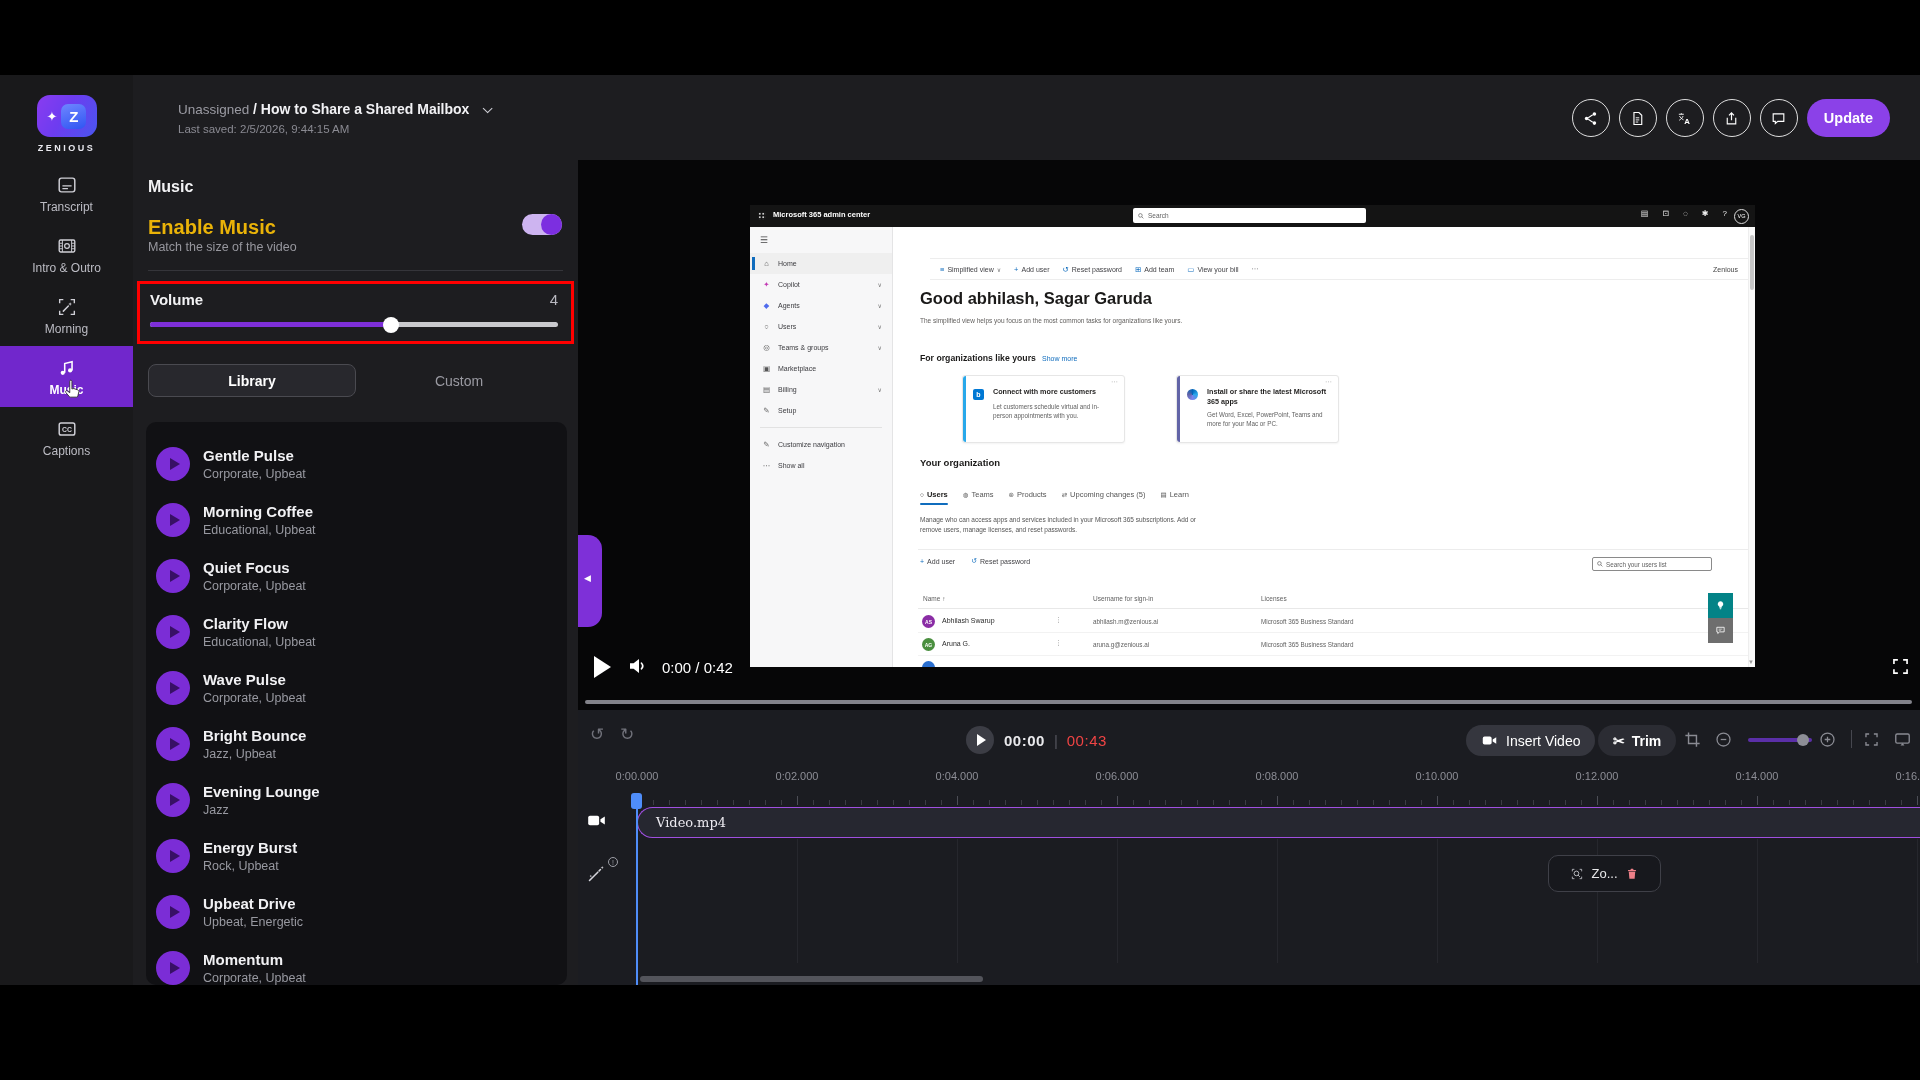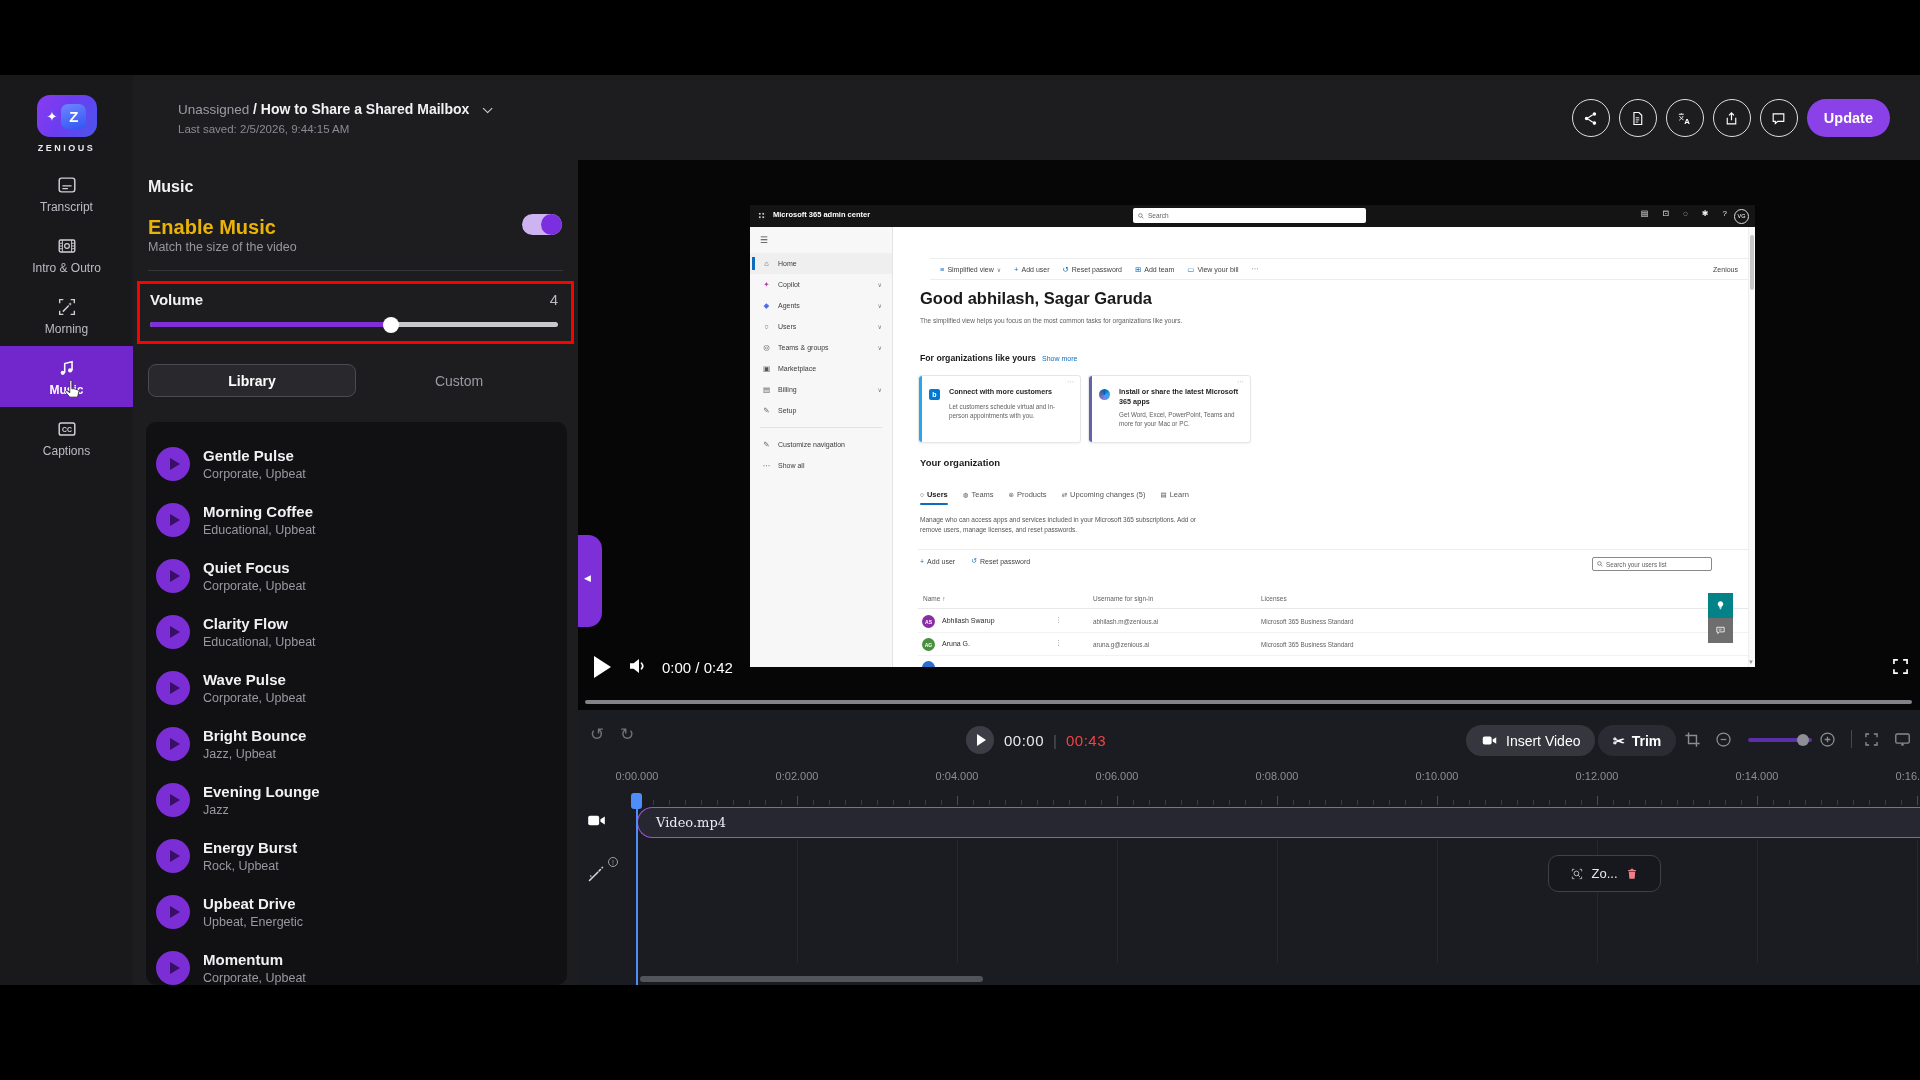--- a/index.html
+++ b/index.html
@@ -107,21 +107,21 @@
     border-bottom:1px solid #ededed; display:flex; align-items:center; gap:13px; padding:0 10px; font-size:7px; color:#3f3f43; }
   .m-tool-item { display:flex; align-items:center; gap:3px; cursor:pointer; white-space:nowrap; }
   .m-tool-item .ti { color:#0f6cbd; font-size:7.5px; }
   .m-brand { margin-left:auto; color:#444; }
   .m-h1 { position:absolute; left:170px; top:84px; font-size:16.5px; font-weight:bold; color:#1b1a19; }
   .m-sub { position:absolute; left:170px; top:112px; font-size:6.5px; color:#605e5c; }
   .m-seclabel { position:absolute; left:170px; top:148px; font-size:8.7px; font-weight:bold; color:#1b1a19; }
   .m-showmore { position:absolute; left:292px; top:150px; font-size:7px; color:#0f6cbd; cursor:pointer; }
   .m-cards { position:absolute; left:168px; top:170px; display:flex; gap:7px; }
   .m-card { position:relative; width:163px; height:68px; background:#fff; border:1px solid #e6e6e6; border-radius:3px;
-    box-shadow:0 1px 2px rgba(0,0,0,.05); cursor:pointer; }
+    box-shadow:0 1px 2px rgba(0,0,0,.05); cursor:pointer;margin-left:44px; }
   .m-card .accent { position:absolute; left:0; top:0; bottom:0; width:2.5px; border-radius:3px 0 0 3px; }
   .m-card .more { position:absolute; right:6px; top:2px; color:#999; font-size:7px; }
   .m-card .c-icon { position:absolute; left:10px; top:13px; width:12px; height:12px; }
   .m-card .c-title { position:absolute; left:30px; top:11px; width:120px; font-size:7.2px; font-weight:bold; color:#201f1e; line-height:1.35; }
   .m-card .c-body { position:absolute; left:30px; top:34px; width:122px; font-size:6.3px; color:#616161; line-height:1.5; }
   .m-card:first-child .c-body { top:26px; }
   .m-org-title { position:absolute; left:170px; top:252px; font-size:9.5px; font-weight:bold; color:#1b1a19; }
   .m-tabs { position:absolute; left:170px; top:285px; display:flex; gap:15px; font-size:7.5px; color:#565656; }
   .m-tab { position:relative; display:flex; gap:3px; align-items:center; padding-bottom:6px; cursor:pointer; white-space:nowrap; }
   .m-tab.active { color:#1b1a19; font-weight:bold; }
@@ -149,21 +149,21 @@
   .m-scroll-arrow { position:absolute; right:1px; bottom:2px; color:#9a9a9a; font-size:6px; }
 
   
   #timeline { position:absolute; left:578px; top:710px; width:1342px; height:275px; background:#1b1c21; }
   .undo-btn,.redo-btn { position:absolute; top:14px; color:#70717a; font-size:17px; cursor:pointer; }
   .undo-btn { left:12px; } .redo-btn { left:42px; }
   .tl-play { position:absolute; left:388px; top:16px; width:28px; height:28px; border-radius:50%; background:#3c3d45;
     display:flex; align-items:center; justify-content:center; cursor:pointer; }
   .tl-play .tri { width:0; height:0; border-left:9px solid #fff; border-top:6px solid transparent; border-bottom:6px solid transparent; margin-left:2px; }
   .tl-time { position:absolute; left:426px; top:22px; font-size:15px; color:#e9e9ec; display:flex; gap:9px; }
-  .tl-time .cur { font-weight:normal; letter-spacing:.5px; }
+  .tl-time .cur { font-weight:bold; letter-spacing:.5px; }
   .tl-time .sep { color:#54555d; }
   .tl-time .tot { color:#ef4444; letter-spacing:.5px; }
   .insert-btn { position:absolute; left:888px; top:15px; height:31px; padding:0 15px; border:none; border-radius:16px;
     background:#35363e; color:#fff; font-size:14px; font-family:inherit; display:flex; align-items:center; gap:8px; cursor:pointer; }
   .insert-btn svg { width:17px; height:17px; }
   .trim-btn { position:absolute; left:1020px; top:15px; height:31px; padding:0 15px; border:none; border-radius:16px;
     background:#2b2c33; color:#fff; font-size:14px; font-weight:600; font-family:inherit; display:flex; align-items:center; gap:7px; cursor:pointer; }
   .tl-tool { position:absolute; top:20px; color:#8a8b93; cursor:pointer; }
   .tl-tool svg { width:19px; height:19px; }
   .crop-tool { left:1105px; } .minus-tool { left:1136px; } .plus-tool { left:1240px; }

